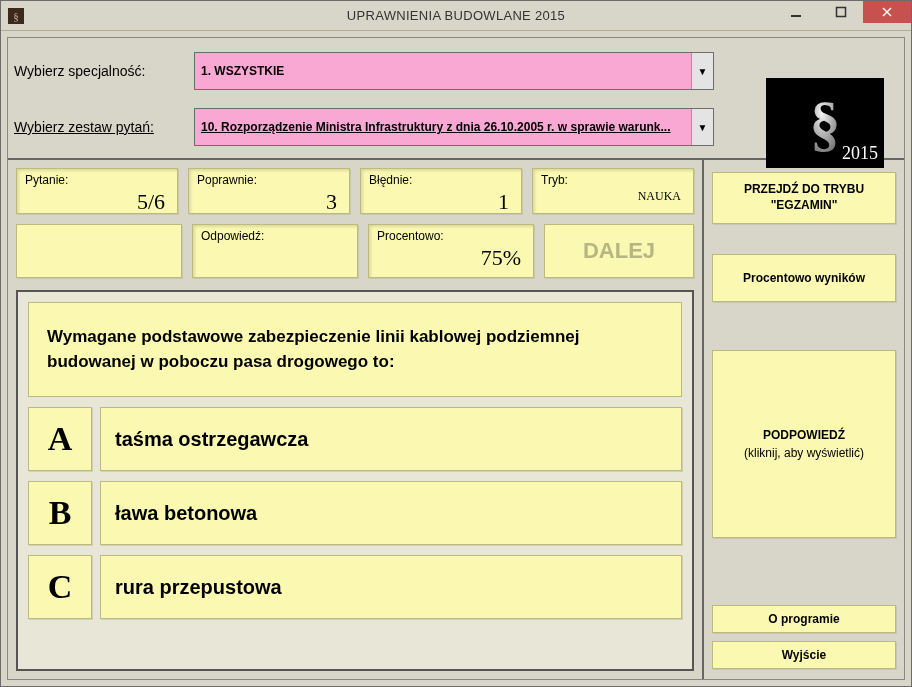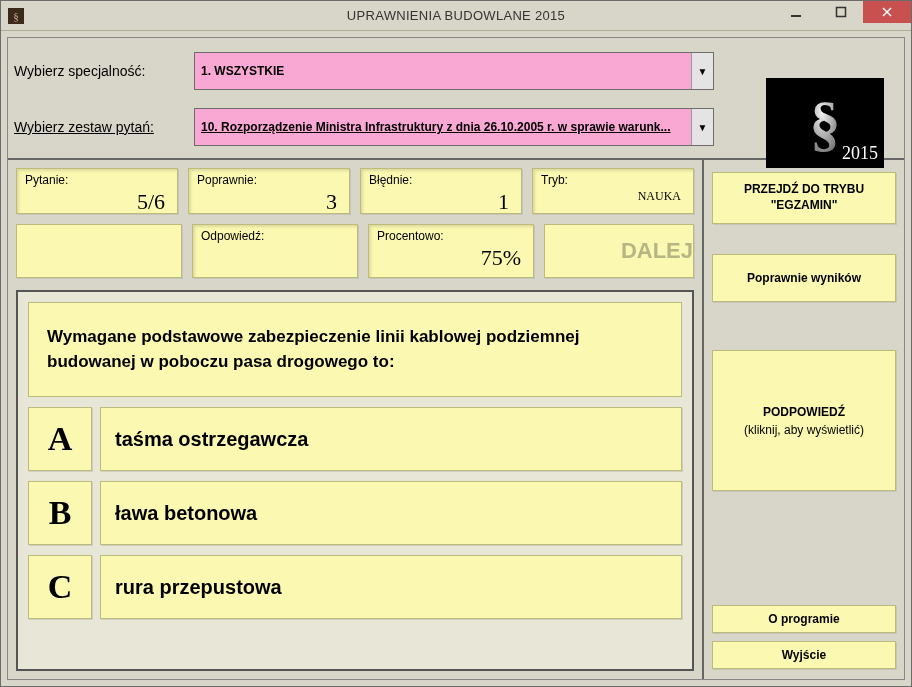--- a/index.html
+++ b/index.html
@@ -68,21 +68,21 @@
     position:relative;
   }
   .stat-box .stat-label { font-size: 12px; color:#000; }
   .stat-box .stat-value { font-size: 22px; font-family: Liberation Serif, serif; text-align:right; margin-top: 2px; padding-right: 4px;}
   .row1 .stat-box { flex:1; height:46px;}
   .row2 { margin-top: 10px; display:flex; gap:10px; }
   .row2 .stat-box { flex:1; height:54px;}
   .empty-box { background: #fbf9b1; border:1px solid #bdbb7c; box-shadow: 1px 1px 0 rgba(0,0,0,0.08);}
   .dalej-btn {
     flex:1; height:54px; background:#fbf9b1;
-    display:flex;align-items:center;justify-content:flex-end;
+    display:flex;align-items:center;justify-content:center;
     font-size: 22px; font-weight: bold; color:#b6b584; border:1px solid #bdbb7c;
     box-shadow: 1px 1px 0 rgba(0,0,0,0.08);
     cursor:pointer;
   }
 
   .question-area {
     margin-top: 12px;
     flex:1;
     border: 2px solid #555;
     background: #e8e6d6;
@@ -115,21 +115,21 @@
     background:#fbf9b1; border:1px solid #bdbb7c;
     text-align:center; font-size:12px; font-weight:bold;
     padding: 12px 6px;
     box-shadow: 1px 1px 0 rgba(0,0,0,0.08);
     cursor:pointer;
   }
   .side-btn.small { padding: 6px; }
   .hint-box {
     background:#fbf9b1; border:1px solid #bdbb7c;
     text-align:center; font-size:12px; font-weight:bold;
-    padding: 10px; height: 141px;
+    padding: 10px; height: 188px;
     display:flex; flex-direction:column; align-items:center; justify-content:center;
     box-shadow: 1px 1px 0 rgba(0,0,0,0.08);
     cursor:pointer;
   }
   .hint-box .sub { font-weight:normal; margin-top:4px; }
 
   .app-icon-svg { width:16px; height:16px; }
 </style>
 </head>
 <body>
@@ -261,21 +261,21 @@
         </div>
 
       </div>
 
       <div class="side-col">
         <div class="side-btn" style="height:52px; display:flex;align-items:center;justify-content:center; white-space:pre-line; line-height:1.3; margin-top:2px;">
           <span>PRZEJDŹ DO TRYBU "EGZAMIN"</span>
         </div>
         <div style="height:30px;"></div>
         <div class="side-btn" style="height:48px; display:flex;align-items:center;justify-content:center;">
-          <span>Poprawnie wyników</span>
+          <span>Procentowo wyników</span>
         </div>
         <div style="height:48px;"></div>
         <div class="hint-box">
           <div>PODPOWIEDŹ</div>
           <div class="sub">(kliknij, aby wyświetlić)</div>
         </div>
         <div style="flex:1;"></div>
         <div class="side-btn small" style="margin-bottom:8px;">
           <span>O programie</span>
         </div>

